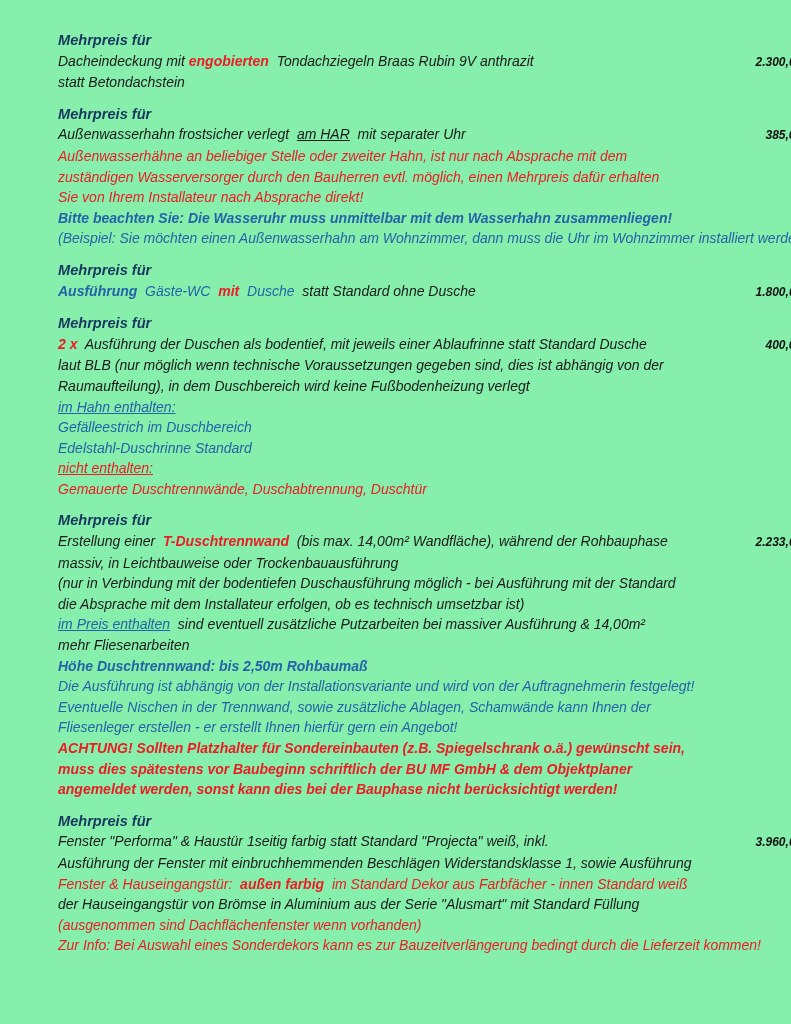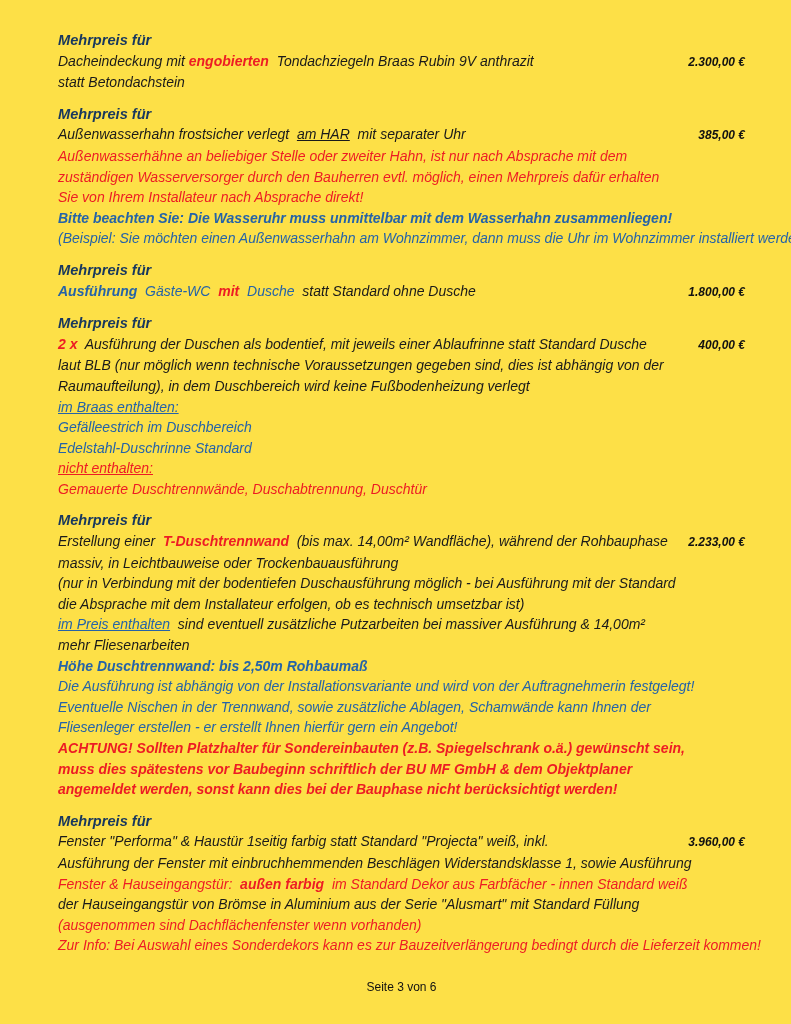--- a/index.html
+++ b/index.html
@@ -5,22 +5,22 @@
   :root{
     --header-blue:#17375E;
     --body-blue:#2563A8;
     --red:#ED1C24;
     --black:#1A1A1A;
   }
   html,body{margin:0;padding:0;background:#ffffff;}
   .page{
     width:791px;height:1024px;box-sizing:border-box;
     padding:30px 46px 30px 58px;
-    background:#fde047;overflow:hidden;
-    display:flex;flex-direction:column;
+    background:#86efac;overflow:hidden;
+    display:flex;flex-direction:row;
     font-family:"Liberation Sans",sans-serif;
   }
   .section{margin-bottom:11px;}
   .line{
     display:flex;align-items:baseline;
     font-style:italic;font-size:14px;line-height:20.6px;
     white-space:pre;color:var(--black);
   }
   .line-text{white-space:pre;}
   .span{white-space:pre;}
@@ -64,21 +64,21 @@
       </div>
       <div class="section">
         <div class="line header-line"><span class="span">Mehrpreis für</span></div>
         <div class="line"><span class="line-text"><span class="span bluebold">Ausführung</span><span class="span blue">  Gäste-WC </span><span class="span redbold"> mit </span><span class="span blue"> Dusche </span><span class="span black"> statt Standard ohne Dusche</span></span><span class="price">1.800,00 €</span></div>
       </div>
       <div class="section">
         <div class="line header-line"><span class="span">Mehrpreis für</span></div>
         <div class="line"><span class="line-text"><span class="span redbold">2 x</span><span class="span black">  Ausführung der Duschen als bodentief, mit jeweils einer Ablaufrinne statt Standard Dusche</span></span><span class="price">400,00 €</span></div>
         <div class="line"><span class="line-text"><span class="span black">laut BLB (nur möglich wenn technische Voraussetzungen gegeben sind, dies ist abhängig von der</span></span></div>
         <div class="line"><span class="line-text"><span class="span black">Raumaufteilung), in dem Duschbereich wird keine Fußbodenheizung verlegt</span></span></div>
-        <div class="line"><span class="line-text"><span class="span blue underline">im Braas enthalten:</span></span></div>
+        <div class="line"><span class="line-text"><span class="span blue underline">im Hahn enthalten:</span></span></div>
         <div class="line"><span class="line-text"><span class="span blue">Gefälleestrich im Duschbereich</span></span></div>
         <div class="line"><span class="line-text"><span class="span blue">Edelstahl-Duschrinne Standard</span></span></div>
         <div class="line"><span class="line-text"><span class="span red underline">nicht enthalten:</span></span></div>
         <div class="line"><span class="line-text"><span class="span red">Gemauerte Duschtrennwände, Duschabtrennung, Duschtür</span></span></div>
       </div>
       <div class="section">
         <div class="line header-line"><span class="span">Mehrpreis für</span></div>
         <div class="line"><span class="line-text"><span class="span black">Erstellung einer </span><span class="span redbold"> T-Duschtrennwand</span><span class="span black">  (bis max. 14,00m² Wandfläche), während der Rohbauphase</span></span><span class="price">2.233,00 €</span></div>
         <div class="line"><span class="line-text"><span class="span black">massiv, in Leichtbauweise oder Trockenbauausführung</span></span></div>
         <div class="line"><span class="line-text"><span class="span black">(nur in Verbindung mit der bodentiefen Duschausführung möglich - bei Ausführung mit der Standard</span></span></div>

